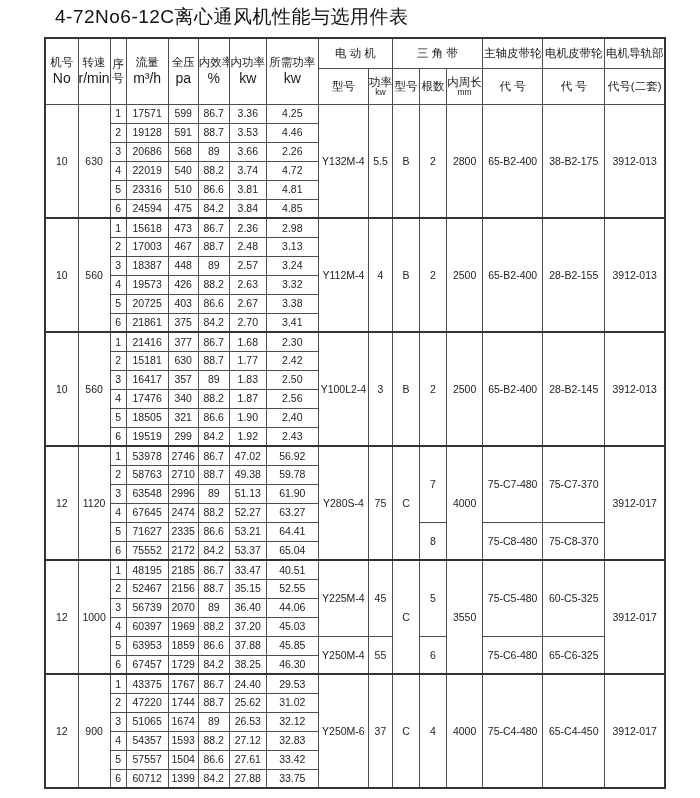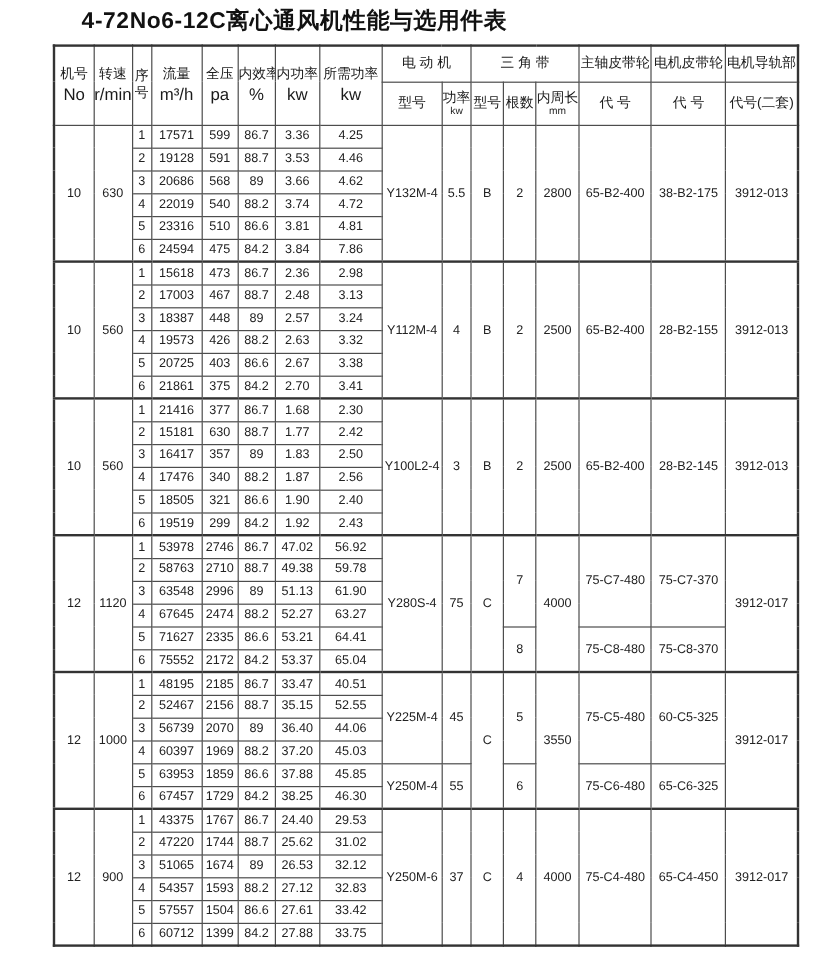--- a/index.html
+++ b/index.html
@@ -10,24 +10,24 @@
   }
   .page {
     position: relative;
     width: 700px;
     height: 798px;
     background: #ffffff;
     overflow: hidden;
   }
   .title {
     position: absolute;
-    left: 68px;
+    left: 55px;
     top: 4px;
     font-size: 19px;
-    font-weight: bold;
+    font-weight: normal;
     letter-spacing: 0.5px;
     color: #111;
   }
   table.spec-table {
     position: absolute;
     left: 44px;
     top: 37px;
     width: 622px;
     border-collapse: collapse;
     table-layout: fixed;
@@ -137,21 +137,21 @@
           <td>88.7</td>
           <td>3.53</td>
           <td>4.46</td>
         </tr>
         <tr>
           <td>3</td>
           <td>20686</td>
           <td>568</td>
           <td>89</td>
           <td>3.66</td>
-          <td>4.62</td>
+          <td>2.26</td>
         </tr>
         <tr>
           <td>4</td>
           <td>22019</td>
           <td>540</td>
           <td>88.2</td>
           <td>3.74</td>
           <td>4.72</td>
         </tr>
         <tr>
@@ -161,21 +161,21 @@
           <td>86.6</td>
           <td>3.81</td>
           <td>4.81</td>
         </tr>
         <tr>
           <td>6</td>
           <td>24594</td>
           <td>475</td>
           <td>84.2</td>
           <td>3.84</td>
-          <td>7.86</td>
+          <td>4.85</td>
         </tr>
         <tr class="group-start">
           <td rowspan="6">10</td>
           <td rowspan="6">560</td>
           <td>1</td>
           <td>15618</td>
           <td>473</td>
           <td>86.7</td>
           <td>2.36</td>
           <td>2.98</td>

